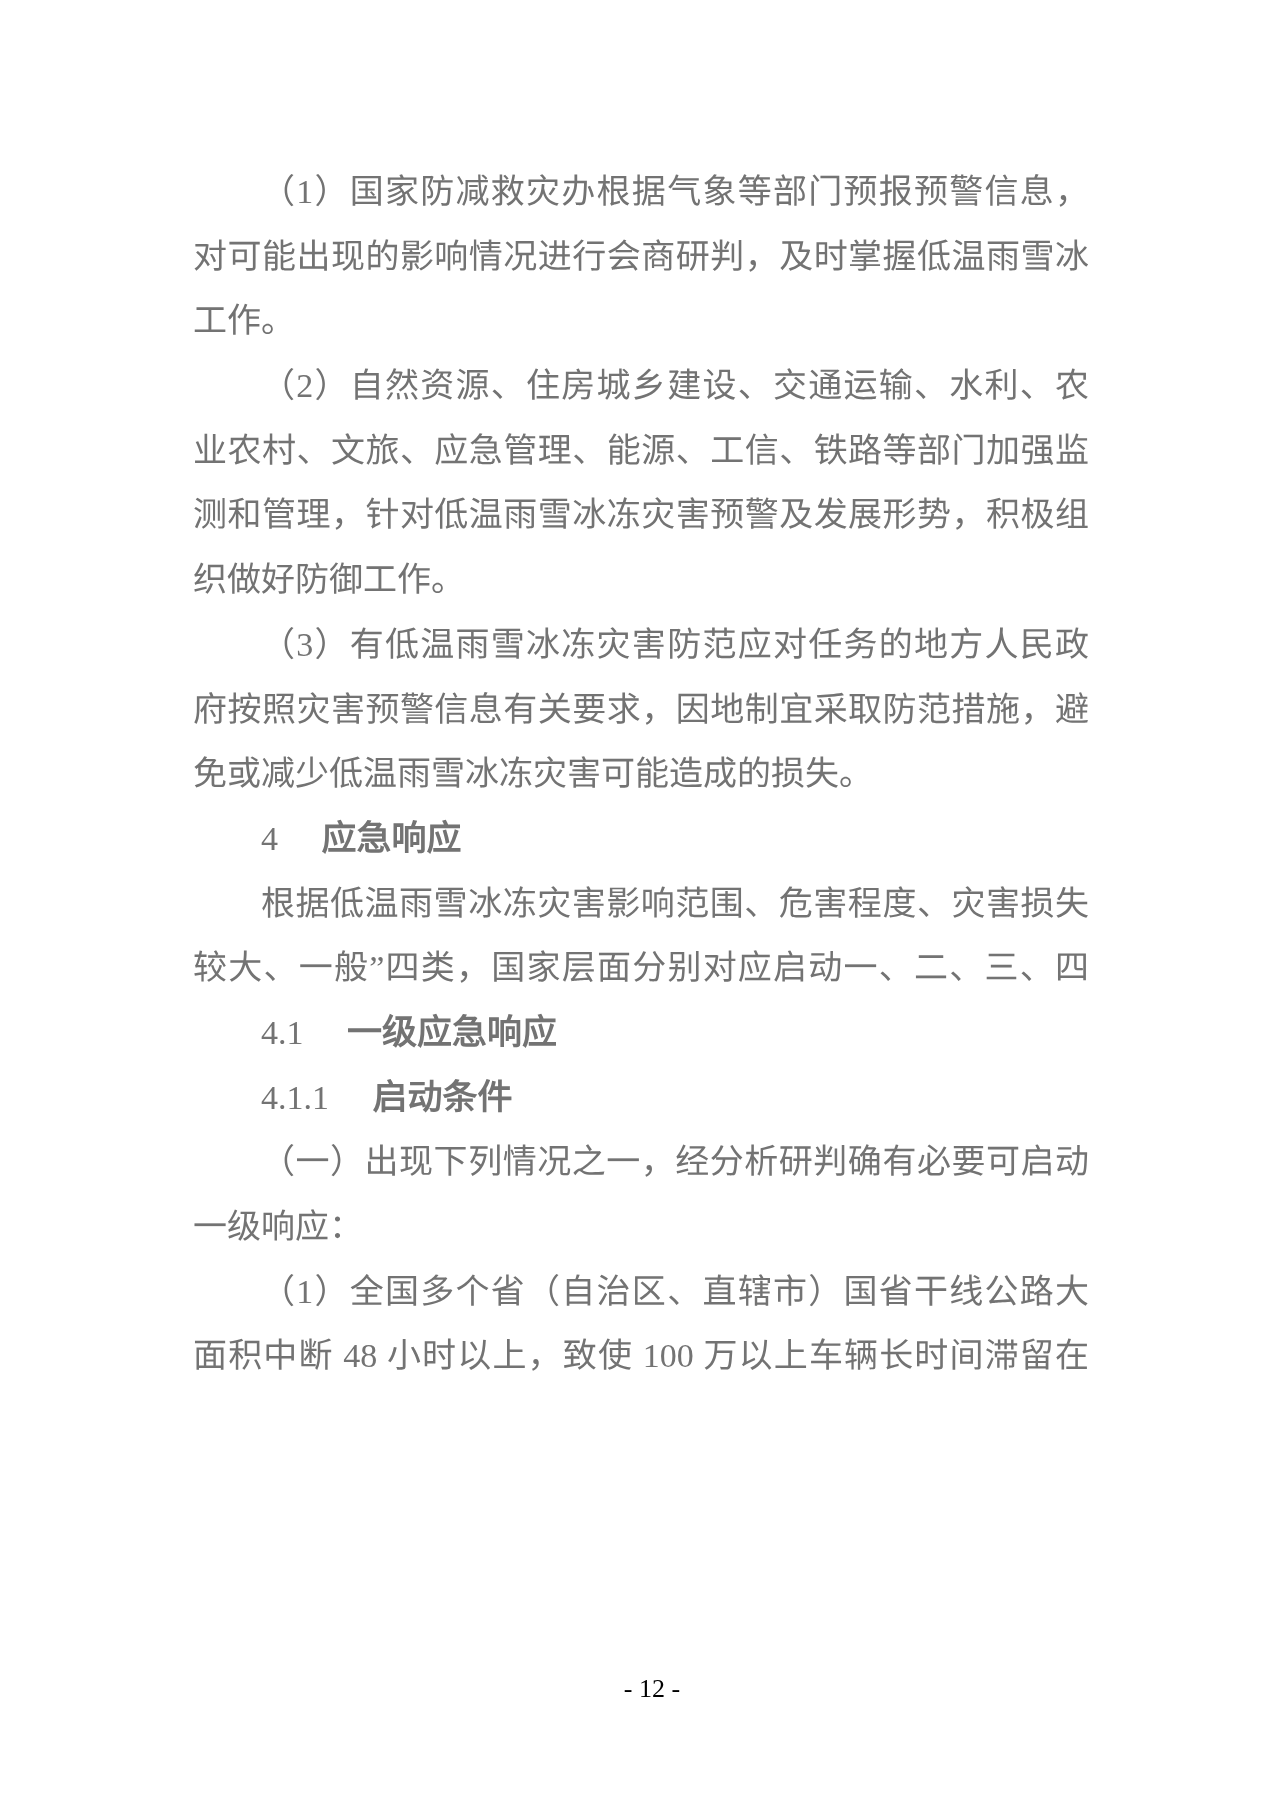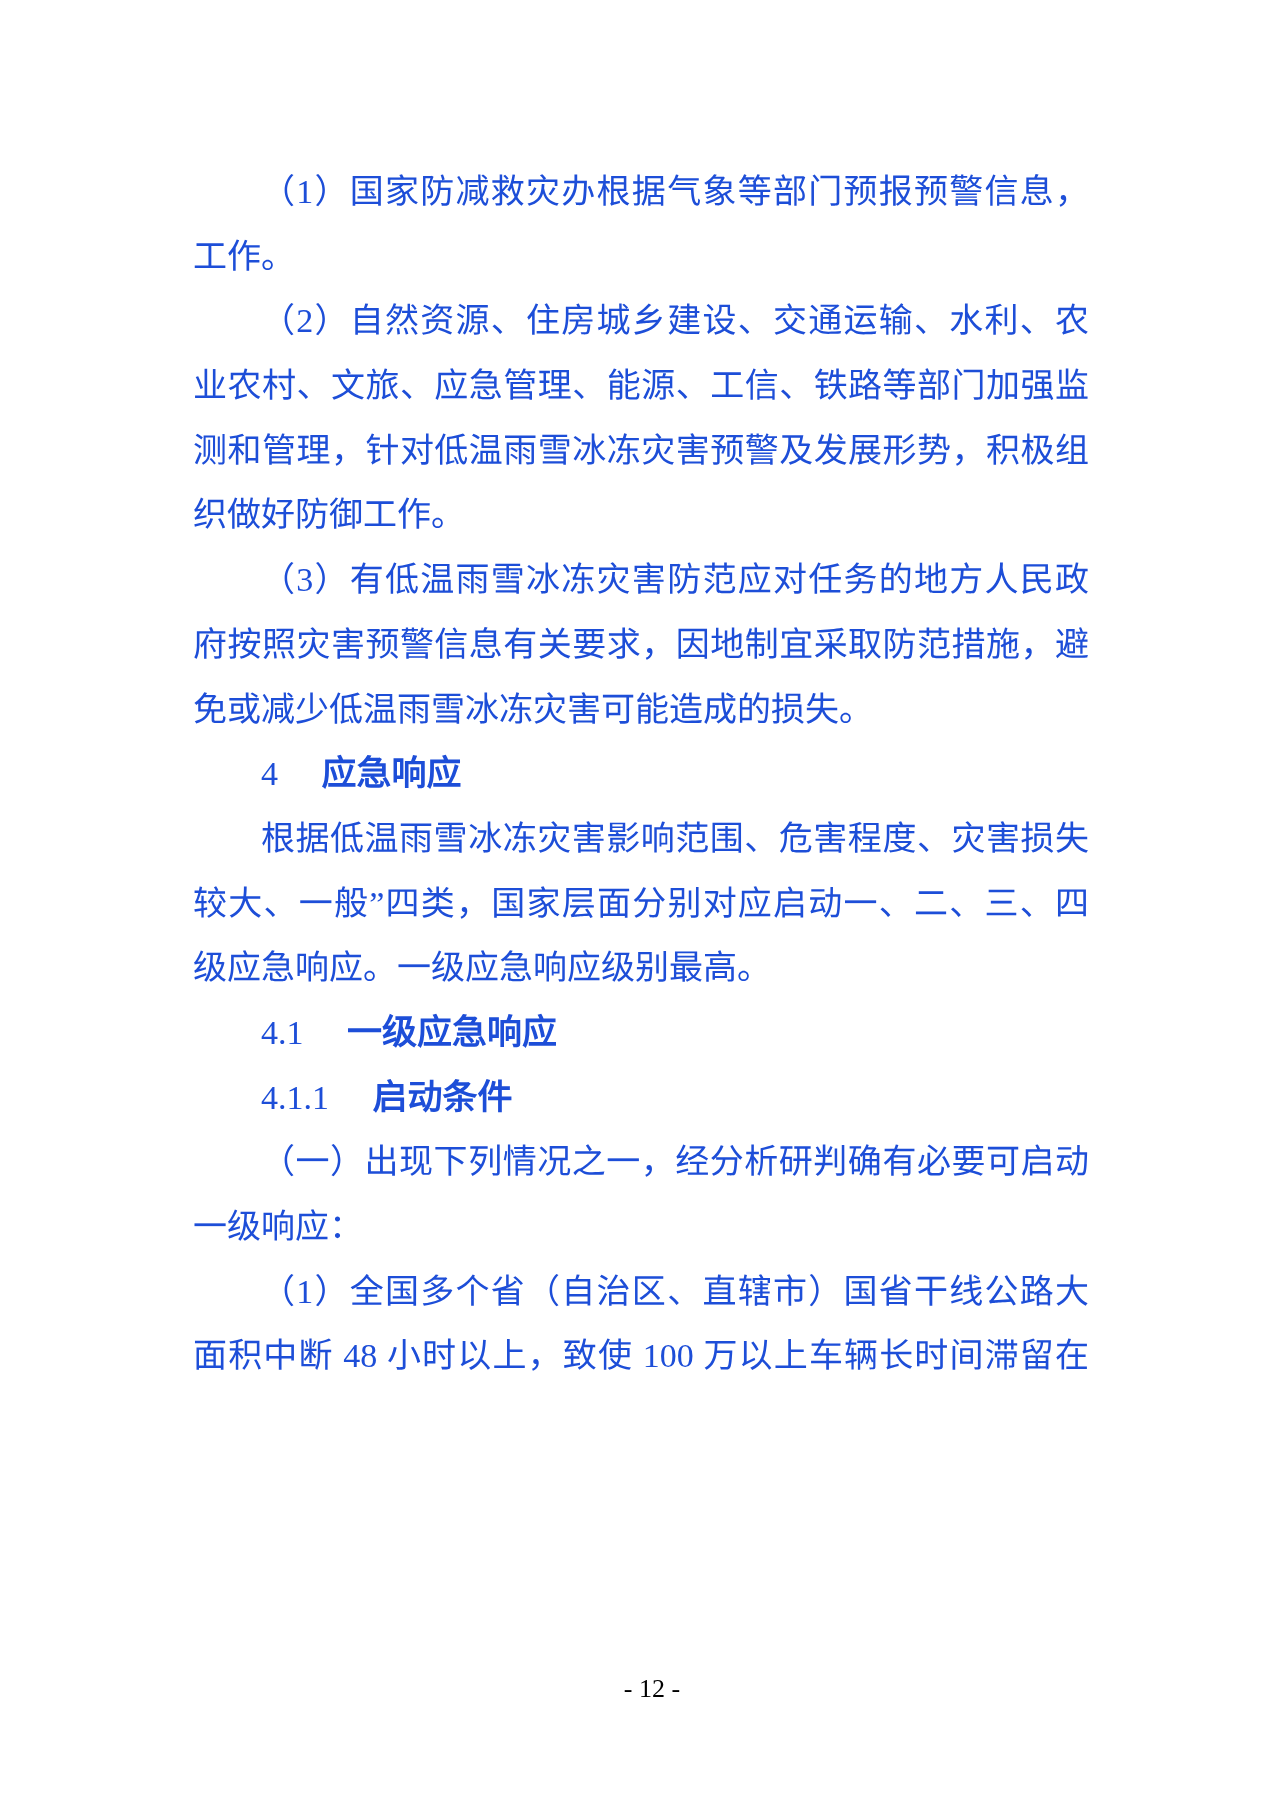--- a/index.html
+++ b/index.html
@@ -19,21 +19,21 @@
   .content {
     position: absolute;
     left: 193px;
     top: 160px;
     width: 896px;
   }
   .line {
     font-size: 34px;
     line-height: 64.7px;
     height: 64.7px;
-    color: #1d4ed8;
+    color: #737373;
     text-align: left;
     white-space: pre-wrap;
   }
   .line.justify {
     text-align: justify;
     text-align-last: justify;
   }
   .line.indent {
     text-indent: 2em;
   }
@@ -56,32 +56,32 @@
     line-height: 34px;
     color: #000000;
   }
 </style>
 </head>
 <body>
 
 <div class="page">
   <div class="content" id="content">
       <div class="line indent justify">（1）国家防减救灾办根据气象等部门预报预警信息，</div>
+      <div class="line justify">对可能出现的影响情况进行会商研判，及时掌握低温雨雪冰</div>
       <div class="line">工作。</div>
       <div class="line indent justify">（2）自然资源、住房城乡建设、交通运输、水利、农</div>
       <div class="line justify">业农村、文旅、应急管理、能源、工信、铁路等部门加强监</div>
       <div class="line justify">测和管理，针对低温雨雪冰冻灾害预警及发展形势，积极组</div>
       <div class="line">织做好防御工作。</div>
       <div class="line indent justify">（3）有低温雨雪冰冻灾害防范应对任务的地方人民政</div>
       <div class="line justify">府按照灾害预警信息有关要求，因地制宜采取防范措施，避</div>
       <div class="line">免或减少低温雨雪冰冻灾害可能造成的损失。</div>
       <div class="line indent heading"><span class="num">4</span><span class="ttl">应急响应</span></div>
       <div class="line indent justify">根据低温雨雪冰冻灾害影响范围、危害程度、灾害损失</div>
       <div class="line justify">较大、一般”四类，国家层面分别对应启动一、二、三、四</div>
-      <div class="line">级应急响应。一级应急响应级别最高。</div>
       <div class="line indent heading"><span class="num">4.1</span><span class="ttl">一级应急响应</span></div>
       <div class="line indent heading"><span class="num">4.1.1</span><span class="ttl">启动条件</span></div>
       <div class="line indent justify">（一）出现下列情况之一，经分析研判确有必要可启动</div>
       <div class="line">一级响应：</div>
       <div class="line indent justify">（1）全国多个省（自治区、直辖市）国省干线公路大</div>
       <div class="line justify">面积中断 48 小时以上，致使 100 万以上车辆长时间滞留在</div>
     </div>
   <div class="footer">- 12 -</div>
 </div>
 

